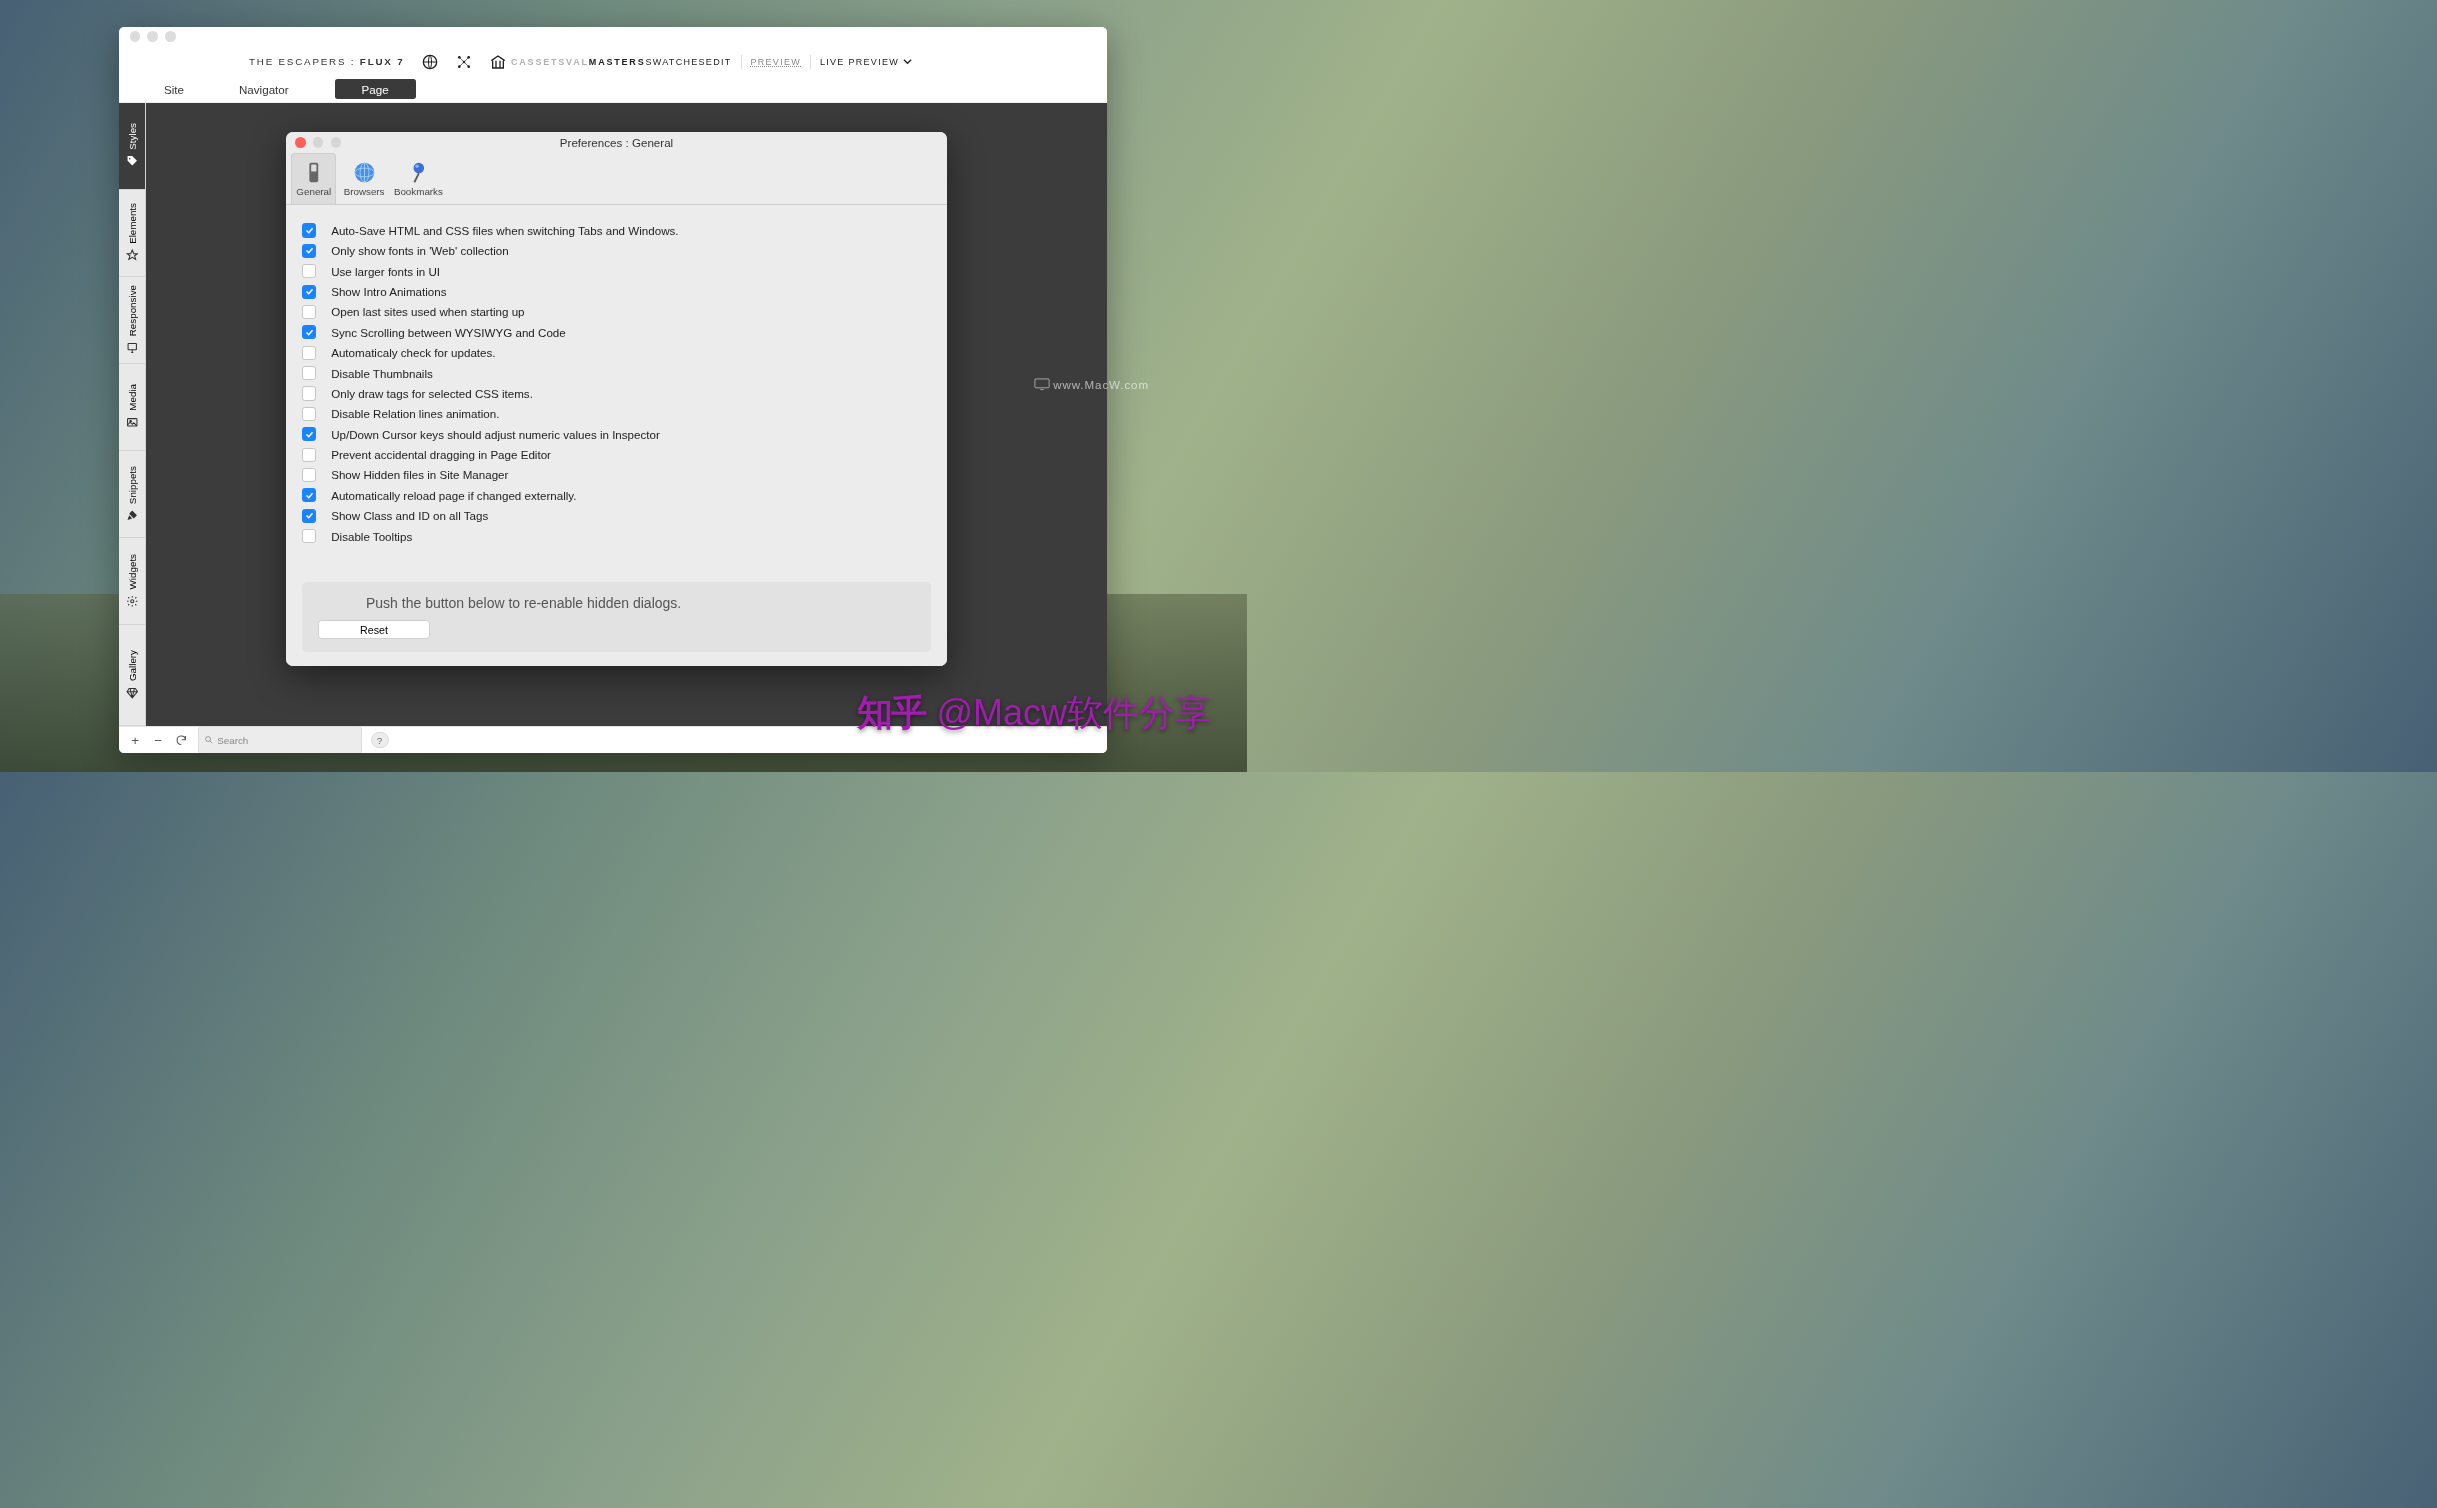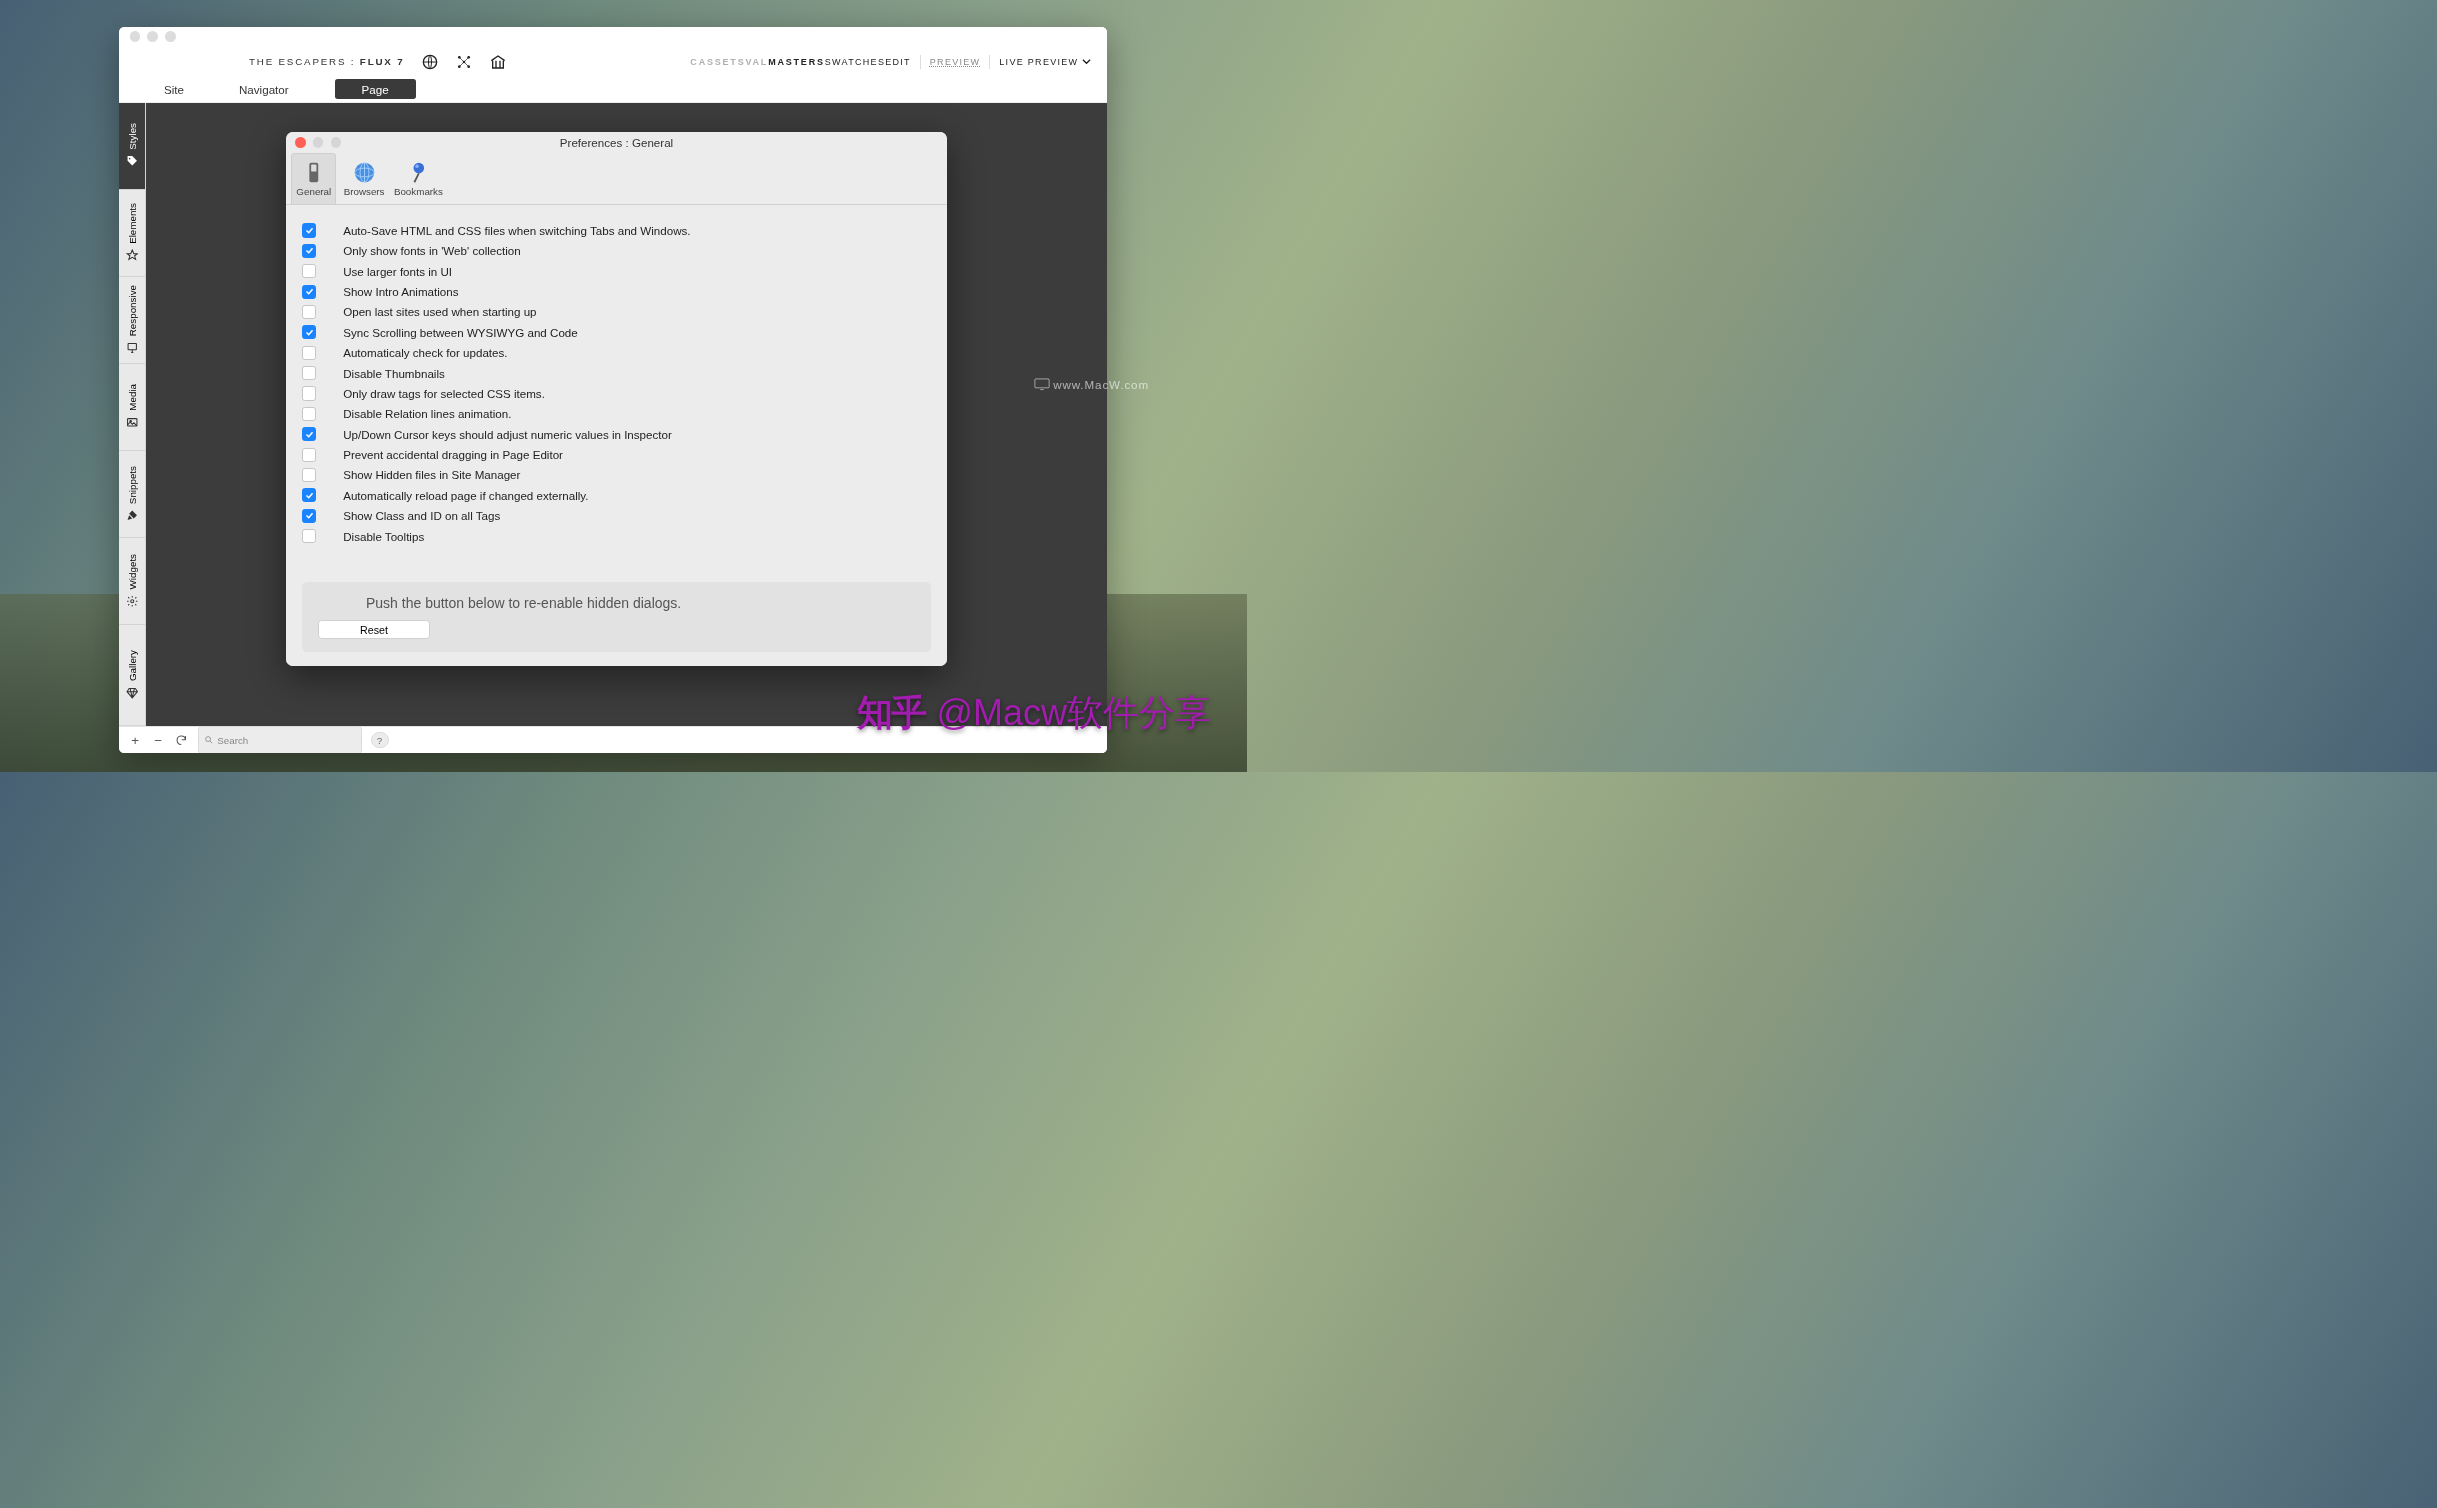--- a/index.html
+++ b/index.html
@@ -6,21 +6,21 @@
 body { width: 1247px; height: 772px; background: linear-gradient(120deg,#476074 0%,#6e8a7e 20%,#8aa08a 35%,#a0b28a 50%,#8a9a7e 65%,#6e8a8a 80%,#476074 100%); position: relative; overflow: hidden; }
 .bg-strip { position:absolute; bottom:0; left:0; right:0; height:178px; background: linear-gradient(180deg, rgba(90,100,70,.6), rgba(50,60,40,.8)); }
 .main-window { position: absolute; left: 119px; top: 27px; width: 988px; height: 726px; background: #fff; border-radius: 5.3px; box-shadow: 0 9px 36px rgba(0,0,0,.35); display: flex; flex-direction: column; overflow: hidden; }
 .titlebar { height: 19.6px; display:flex; align-items:center; padding-left:10.7px; gap:7.1px; background:#fff; }
 .titlebar .dot { width:10.7px; height:10.7px; border-radius:50%; background:#dcdcdc; }
 .toolbar { height: 30px; display:flex; align-items:center; padding: 0 36px 0 116px; position: relative; }
 .brand { position:absolute; left: 130px; font-size:9.8px; letter-spacing:1.8px; color:#333; }
 .brand .bold { font-weight:700; }
 .toolbar-icons { position:absolute; left:303px; display:flex; gap:18px; }
 .toolbar-icons .ic { width:16px; height:16px; color:#222; }
-.menu-right { position:absolute; right:0; left:392px; display:flex; align-items:center; justify-content:flex-end; padding-right: 16px; gap: 0; font-size:9px; letter-spacing:1.3px; color:#444;}
+.menu-right { position:absolute; right:0; left:392px; display:flex; align-items:center; justify-content:flex-start; padding-right: 16px; gap: 0; font-size:9px; letter-spacing:1.3px; color:#444;}
 .menu-item-stack { position:relative; }
 .menu-item-stack .line1 { color:#b0b0b0; font-weight:700; letter-spacing:1.8px; font-size:9px; }
 .menu-right .sep { width:0.9px; height:14.2px; background:#ddd; margin: 0 9px; }
 .menu-right .plain { font-weight:500; color:#222; }
 .menu-right .preview { color:#888; text-decoration: underline dotted; font-size:9px; }
 .menu-right .live { display:flex; align-items:center; gap:3.6px; color:#222; }
 .tabs { height: 25px; display:flex; align-items:center; padding-left:36px; gap:37px; font-size:11.6px; color:#333; }
 .tabs .tab { padding: 3.6px 9px; border-radius:2.7px; cursor:default; }
 .tabs .tab.active { background:#3a3a3a; color:#fff; padding: 3.6px 27px; }
 .content { flex:1; display:flex; background:#fff; border-top:0.9px solid #eee; }
@@ -41,21 +41,21 @@
 .pref-titlebar .dots { position:absolute; left:9px; display:flex; gap:7.1px; }
 .pref-titlebar .dots .d { width:10.7px;height:10.7px;border-radius:50%; }
 .pref-titlebar .dots .red { background:#ff5f57; }
 .pref-titlebar .dots .g1 { background:#d6d6d6; }
 .pref-titlebar .title { font-size:11.6px; color:#333; }
 .pref-tabs { height:52px; background:#ececec; border-bottom:0.9px solid #cfcfcf; display:flex; padding-left:5.3px; }
 .pref-tab { width:45px; display:flex; flex-direction:column; align-items:center; justify-content:center; gap:1.8px; font-size:9.8px; color:#444; padding:3.6px 3.6px; border-radius:3.6px 3.6px 0 0; margin-right:5.3px;}
 .pref-tab.selected { background:#dcdcdc; border:0.9px solid #cfcfcf; border-bottom:none; }
 .pref-tab .ico { width:23px; height:23px; display:flex;align-items:center;justify-content:center;}
 .pref-body { flex:1; background:#ececec; padding:18px 16px 14.2px 16px; display:flex; flex-direction:column; }
-.check-row { display:flex; align-items:center; gap:27px; margin-bottom:6.2px; font-size:11.6px; color:#222; }
+.check-row { display:flex; align-items:center; gap:15px; margin-bottom:6.2px; font-size:11.6px; color:#222; }
 .chk { width:14.2px; height:14.2px; border-radius:2.7px; border:0.9px solid #c5c5c5; background:#fff; display:flex; align-items:center; justify-content:center; flex-shrink:0; }
 .chk.on { background:#1a84ff; border-color:#1a84ff; }
 .chk.on svg { width:9px;height:9px; }
 .reset-box { background:#e2e2e2; border-radius:5.3px; padding:12.5px 16px; margin-top:auto; }
 .reset-box .hint { font-size:14px; color:#555; margin-bottom:9px;padding-left:48px; }
 .reset-btn { width:112px; height:19.6px; background:#fff; border:0.9px solid #cfcfcf; border-radius:3.6px; font-size:10.7px; display:flex;align-items:center;justify-content:center;}
 
 .wm-macw { position:absolute; right:98px; top:378px; color:rgba(255,255,255,.6); font-size:11.6px; letter-spacing:0.9px; display:flex;align-items:flex-start;gap:3.6px;}
 .wm-zhihu { position:absolute; right:36px; bottom:34px; color:#a21caf; font-size:36px; font-weight:500; display:flex;align-items:center;gap:11px; text-shadow:0 1.8px 5.3px rgba(0,0,0,.5);}
 .wm-zhihu .logo { font-weight:700; letter-spacing:-1.8px; }

